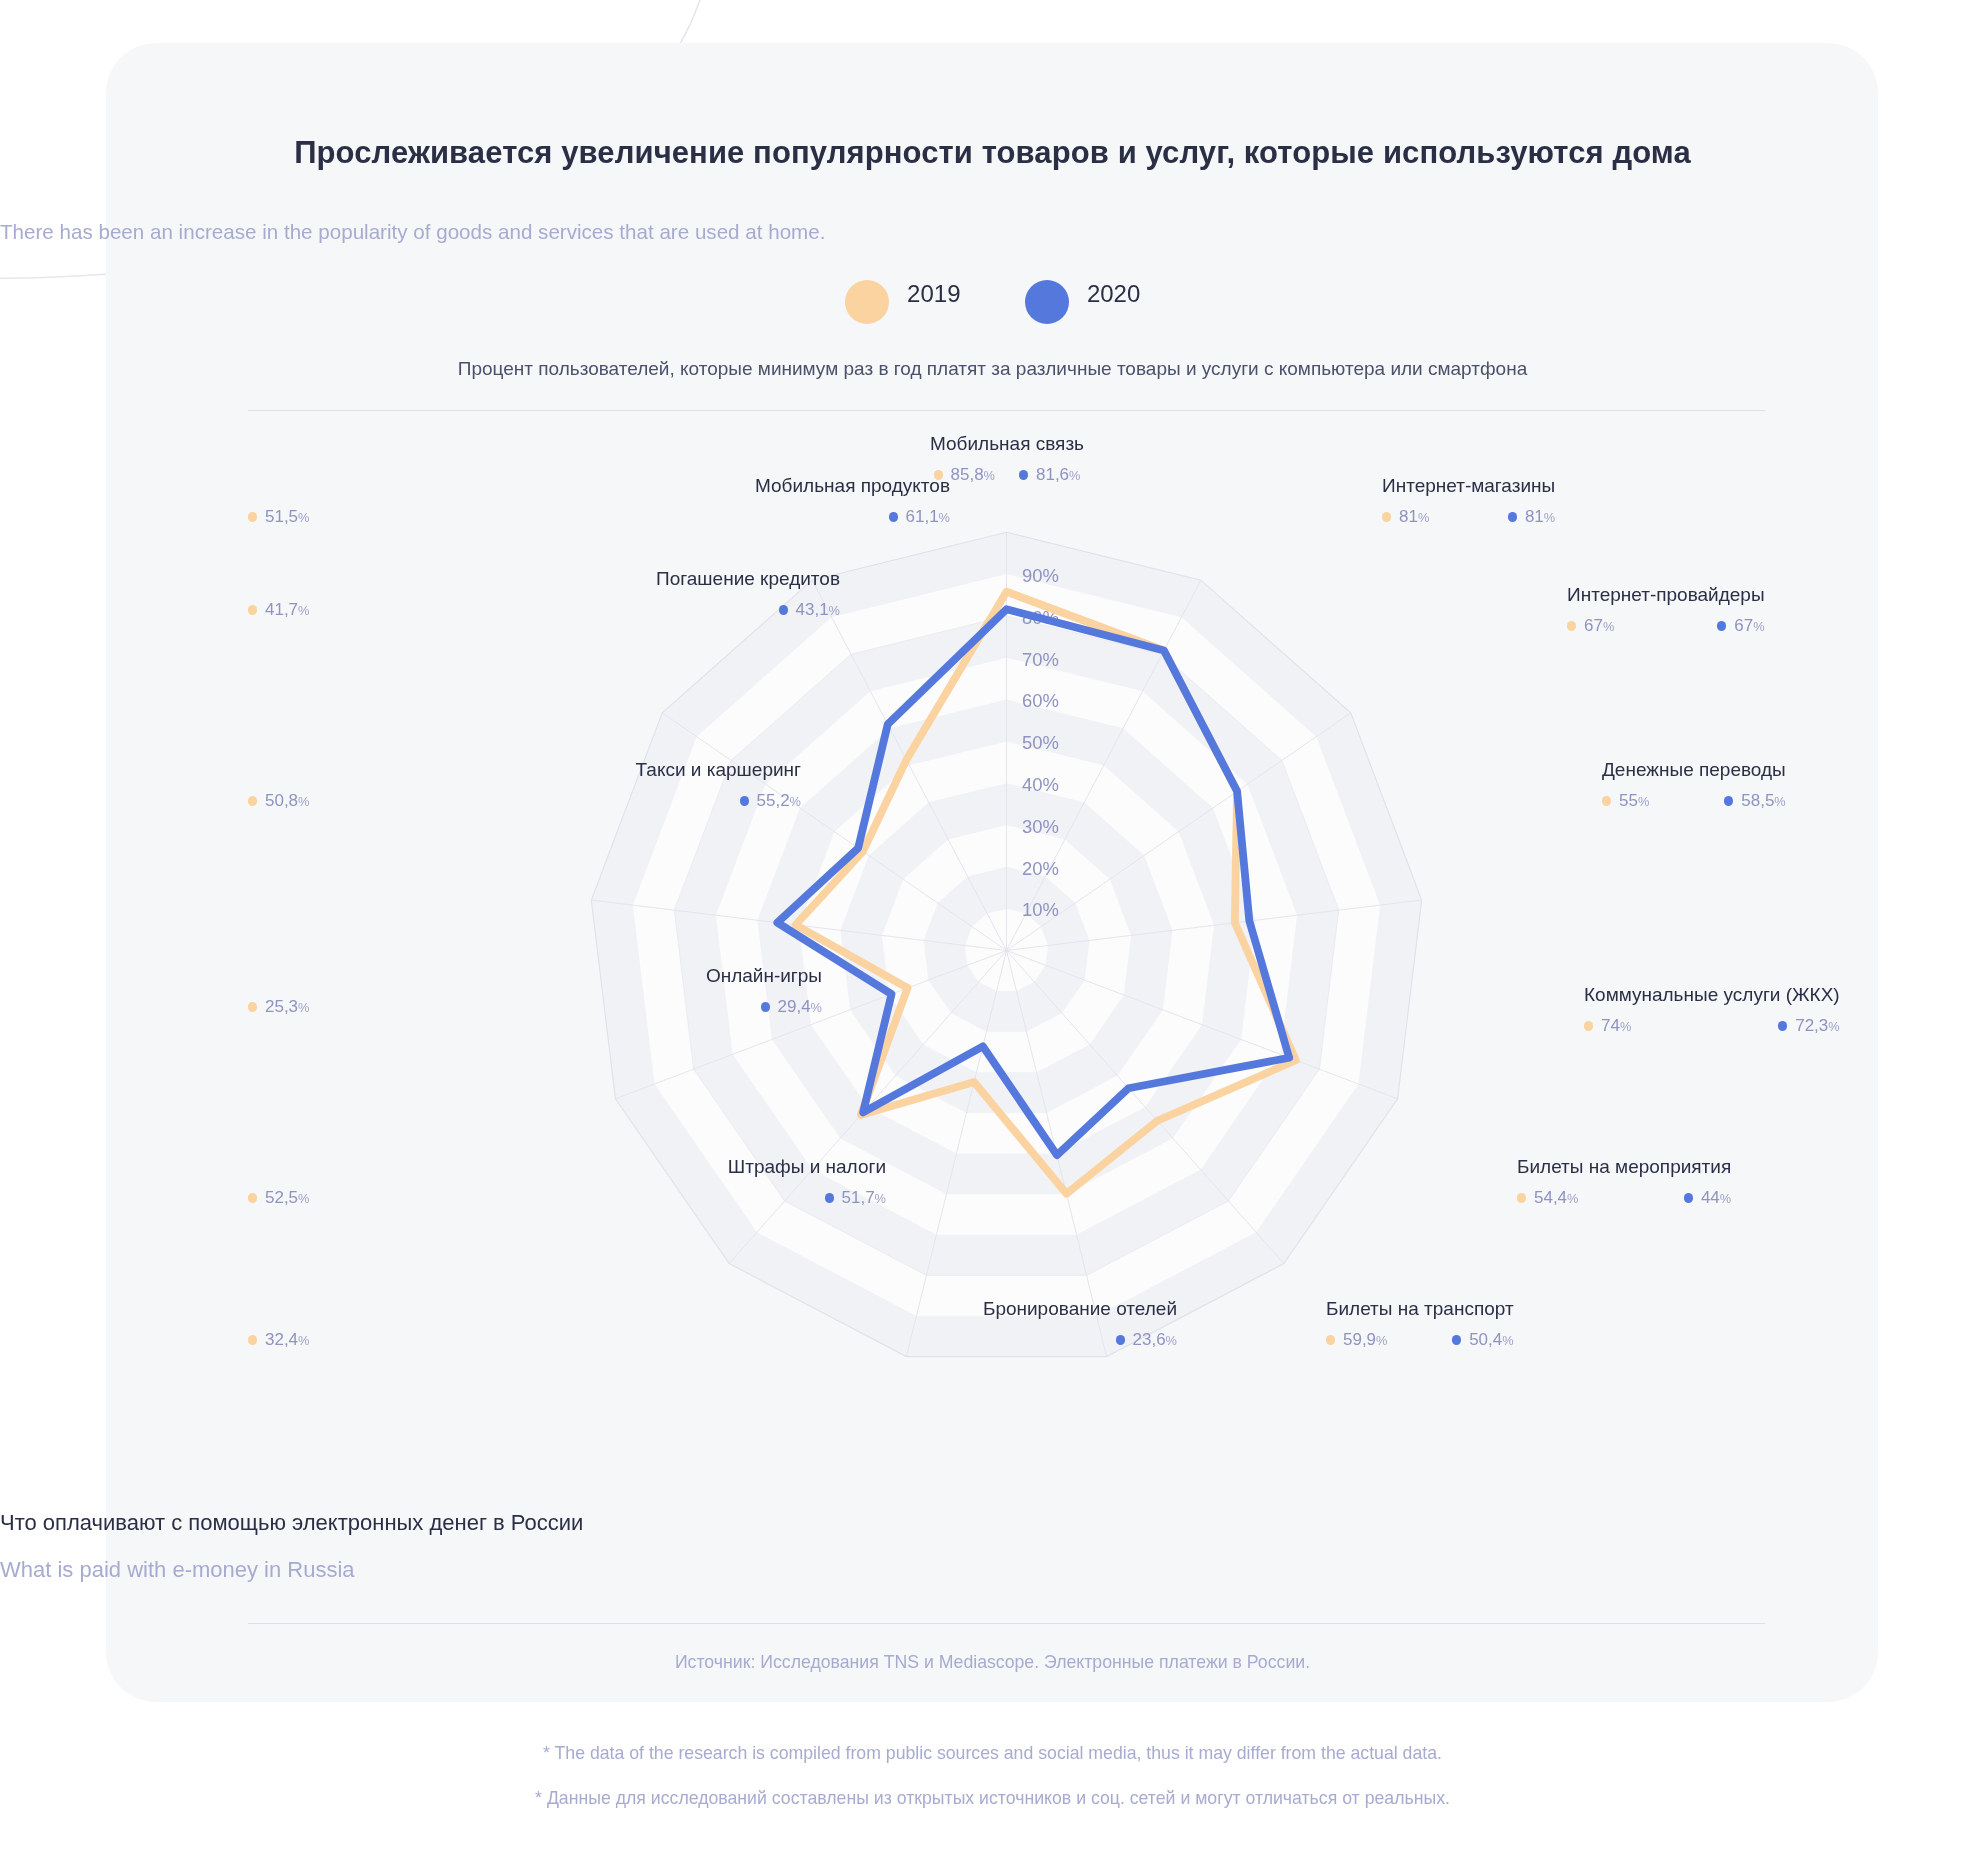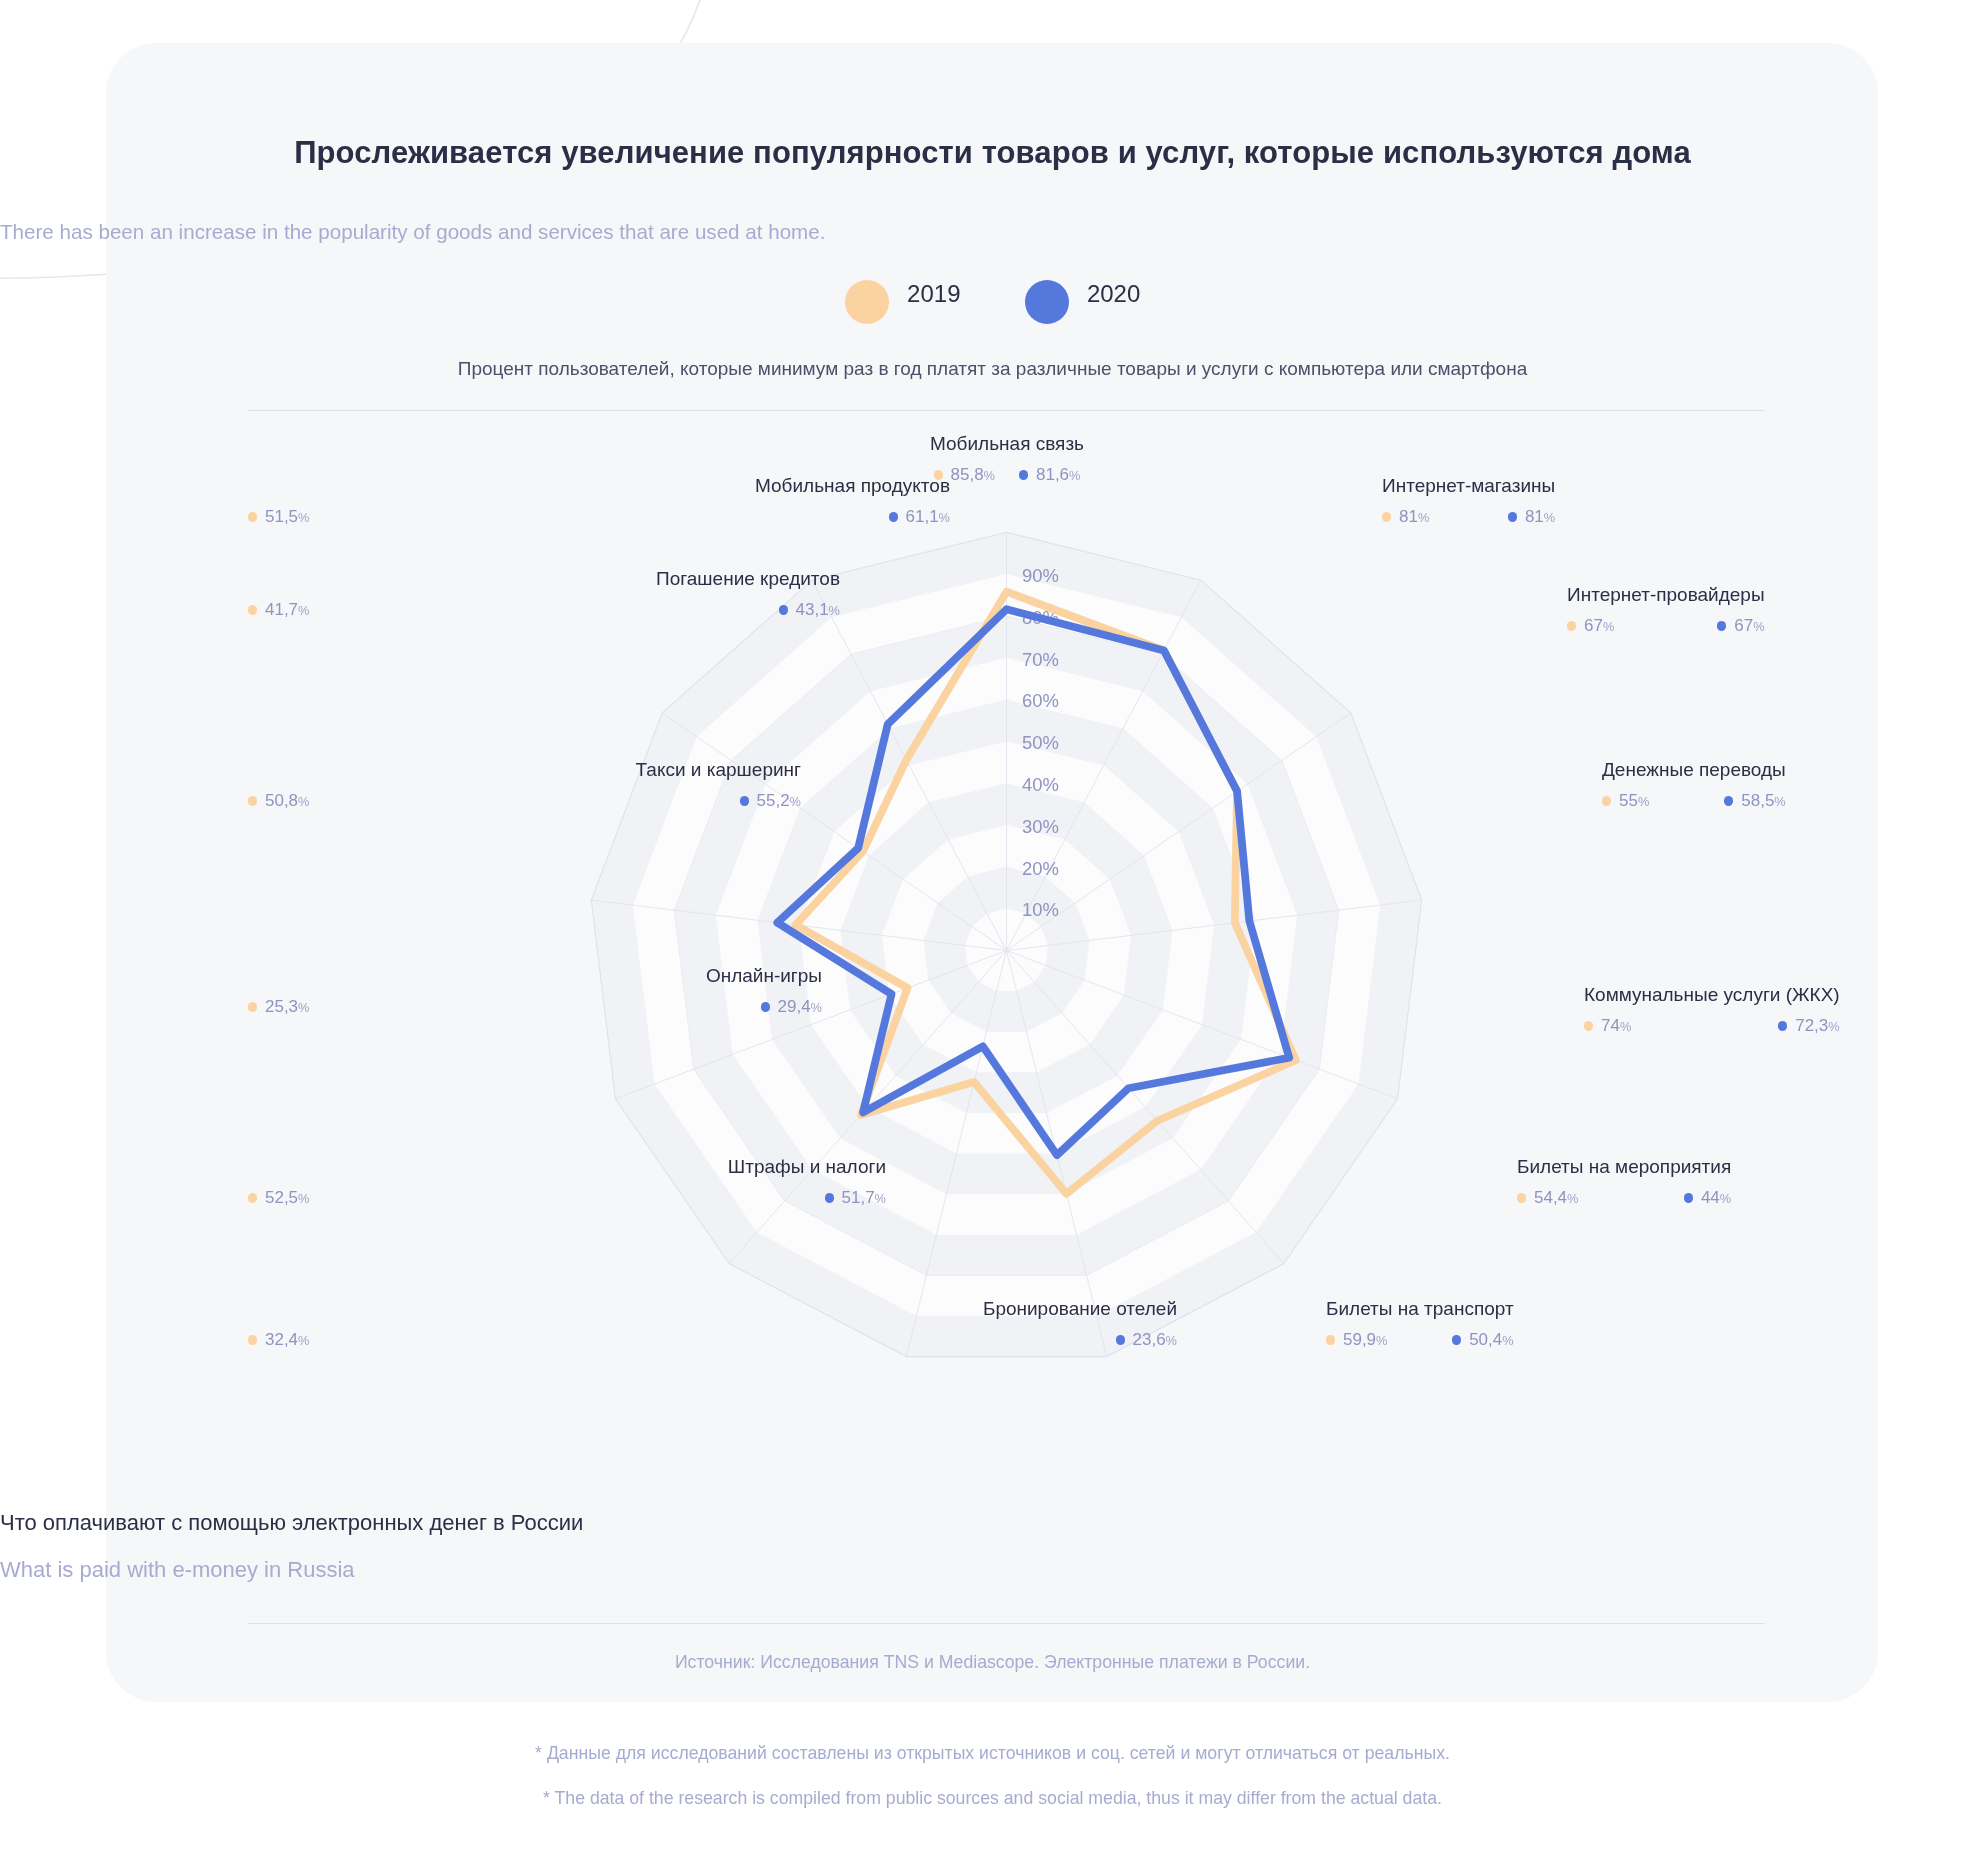--- a/index.html
+++ b/index.html
@@ -434,16 +434,16 @@
 <div class="footer-block">
   <div class="footer-ru">Что оплачивают с помощью электронных денег в России</div>
   <div class="footer-en">What is paid with e-money in Russia</div>
 </div>
 
 <div class="divider bottom"></div>
 
 <div class="source">Источник: Исследования TNS и Mediascope. Электронные платежи в России.</div>
 
 <div class="disclaimer">
+  <div>* The data of the research is compiled from public sources and social media, thus it may differ from the actual data.</div>
   <div>* Данные для исследований составлены из открытых источников и соц. сетей и могут отличаться от реальных.</div>
-  <div>* The data of the research is compiled from public sources and social media, thus it may differ from the actual data.</div>
 </div>
 
 
 </body></html>

